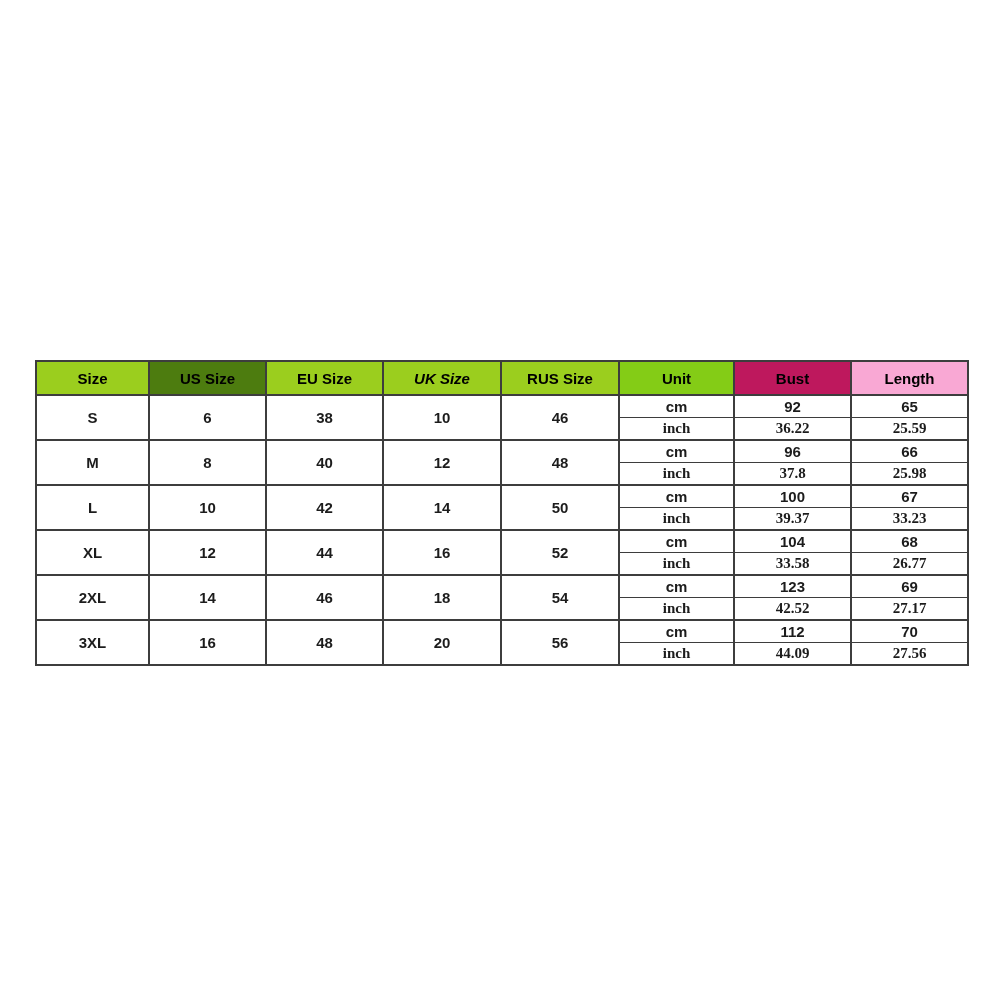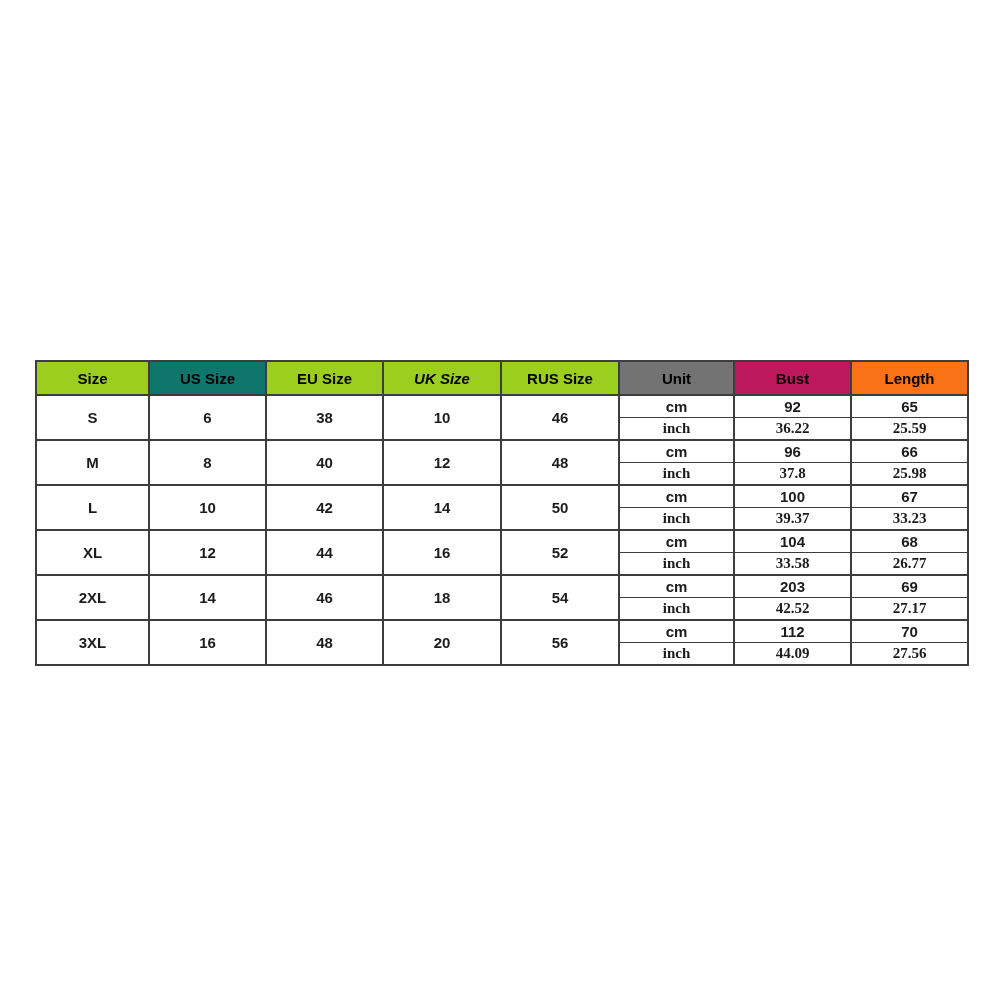--- a/index.html
+++ b/index.html
@@ -58,27 +58,27 @@
       <col style="width:117px">
       <col style="width:118px">
       <col style="width:118px">
       <col style="width:115px">
       <col style="width:117px">
       <col style="width:117px">
     </colgroup>
     <thead>
       <tr>
         <th class="hdr" style="background: rgb(155, 206, 30);">Size</th>
-        <th class="hdr" style="background: #0f766e;">US Size</th>
+        <th class="hdr" style="background: #4d7c0f;">US Size</th>
         <th class="hdr" style="background: rgb(155, 206, 30);">EU Size</th>
         <th class="hdr" style="background: rgb(155, 206, 30); font-style: italic;">UK Size</th>
         <th class="hdr" style="background: rgb(155, 206, 30);">RUS Size</th>
-        <th class="hdr" style="background: #737373;">Unit</th>
+        <th class="hdr" style="background: #84cc16;">Unit</th>
         <th class="hdr" style="background: #be185d;">Bust</th>
-        <th class="hdr" style="background: #f97316;">Length</th>
+        <th class="hdr" style="background: #f9a8d4;">Length</th>
       </tr>
     </thead>
     <tbody>
         <tr class="group-first">
           <td rowspan="2" class="span-cell">S</td>
           <td rowspan="2" class="span-cell">6</td>
           <td rowspan="2" class="span-cell">38</td>
           <td rowspan="2" class="span-cell">10</td>
           <td rowspan="2" class="span-cell">46</td>
           <td>cm</td>
@@ -135,21 +135,21 @@
           <td>33.58</td>
           <td>26.77</td>
         </tr>
         <tr class="group-first">
           <td rowspan="2" class="span-cell">2XL</td>
           <td rowspan="2" class="span-cell">14</td>
           <td rowspan="2" class="span-cell">46</td>
           <td rowspan="2" class="span-cell">18</td>
           <td rowspan="2" class="span-cell">54</td>
           <td>cm</td>
-          <td>203</td>
+          <td>123</td>
           <td>69</td>
         </tr>
         <tr class="group-second">
           <td>inch</td>
           <td>42.52</td>
           <td>27.17</td>
         </tr>
         <tr class="group-first">
           <td rowspan="2" class="span-cell">3XL</td>
           <td rowspan="2" class="span-cell">16</td>

